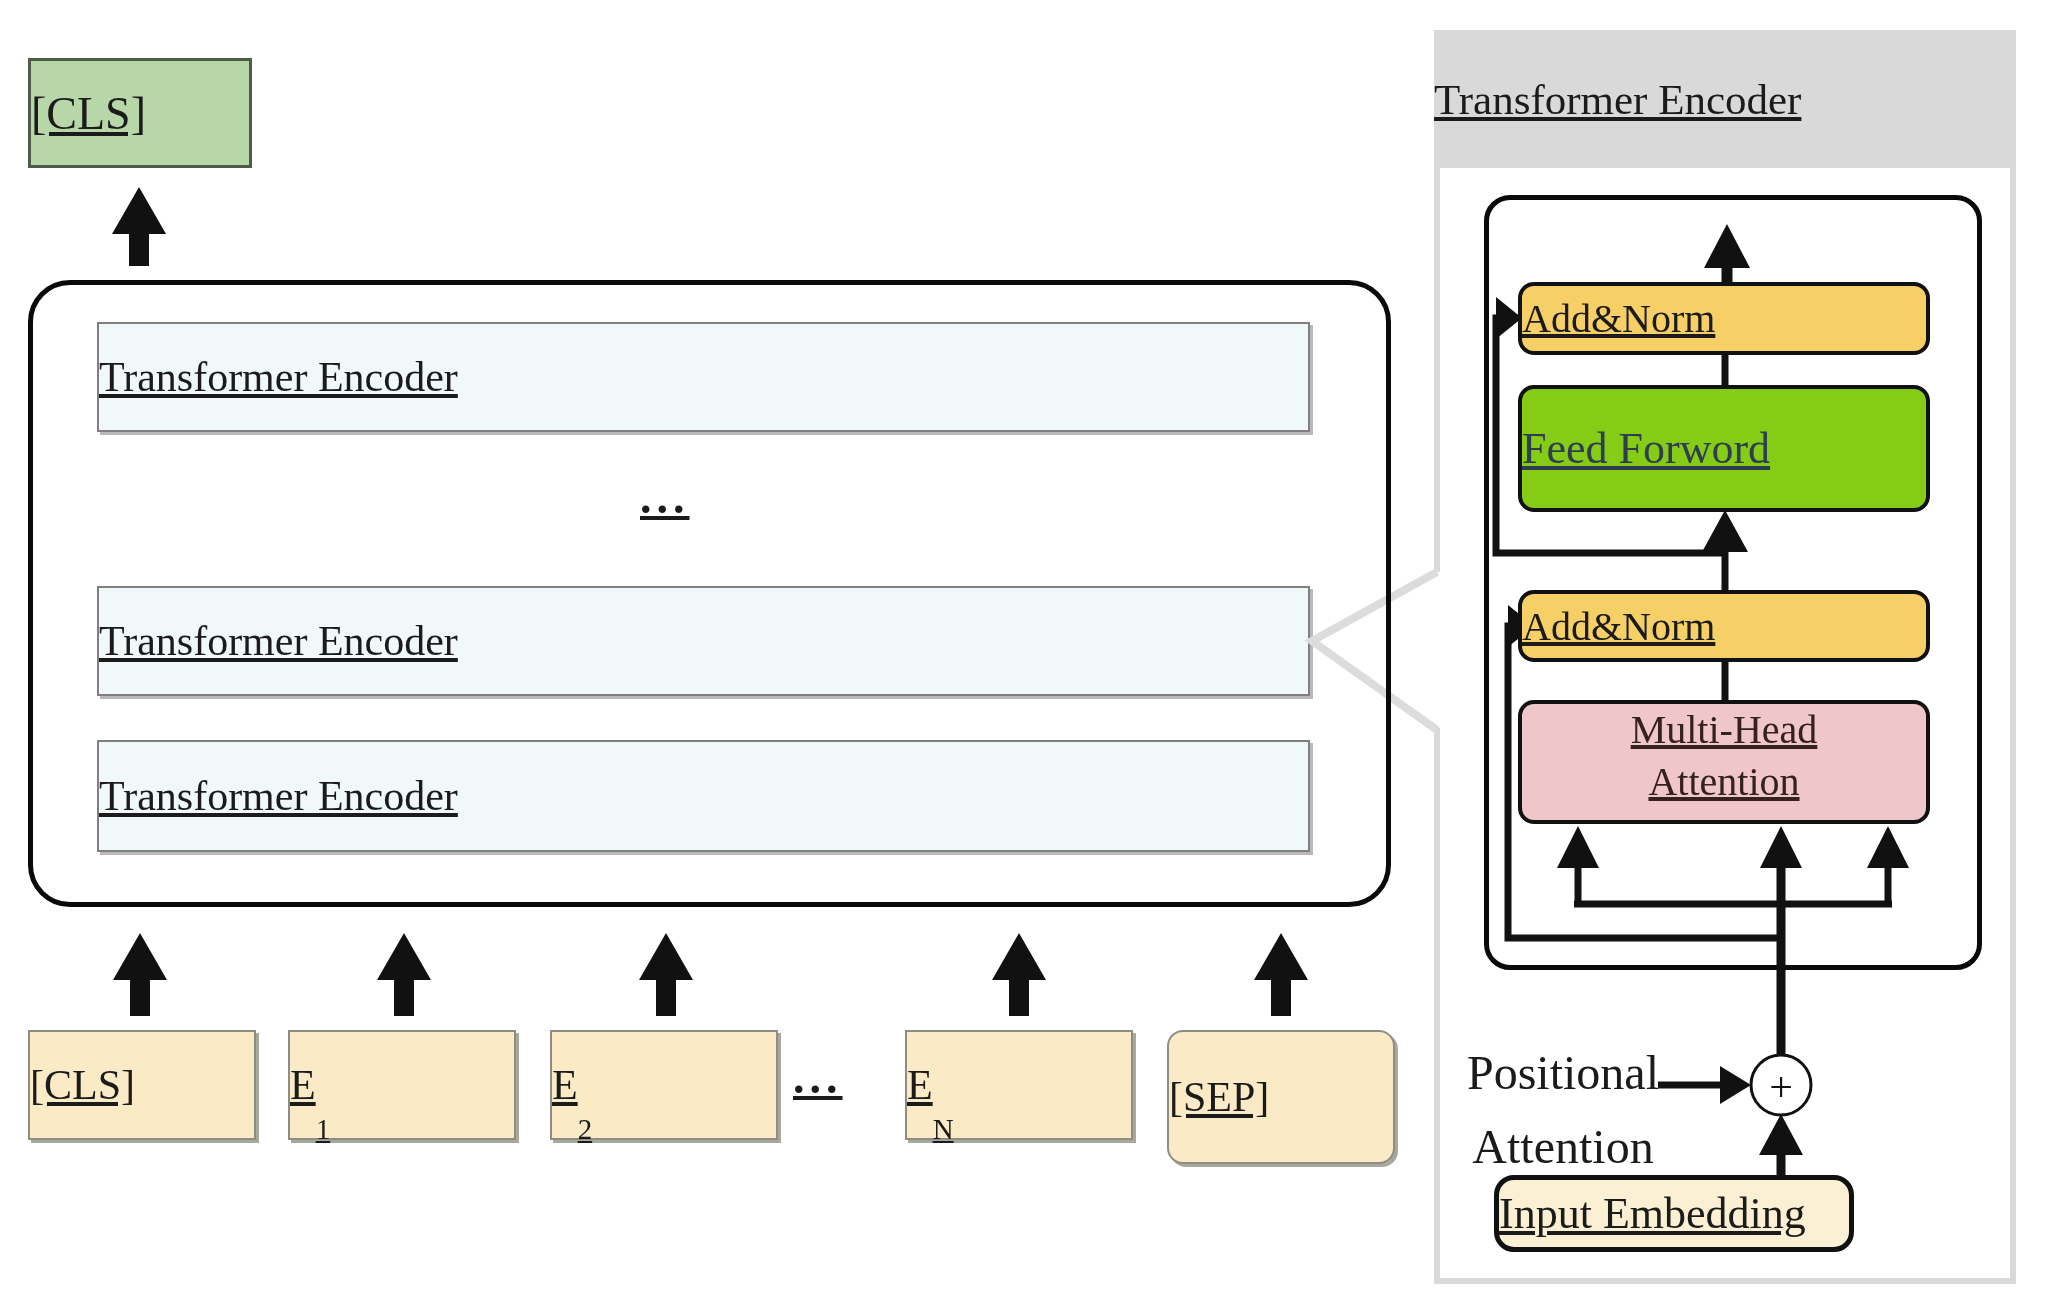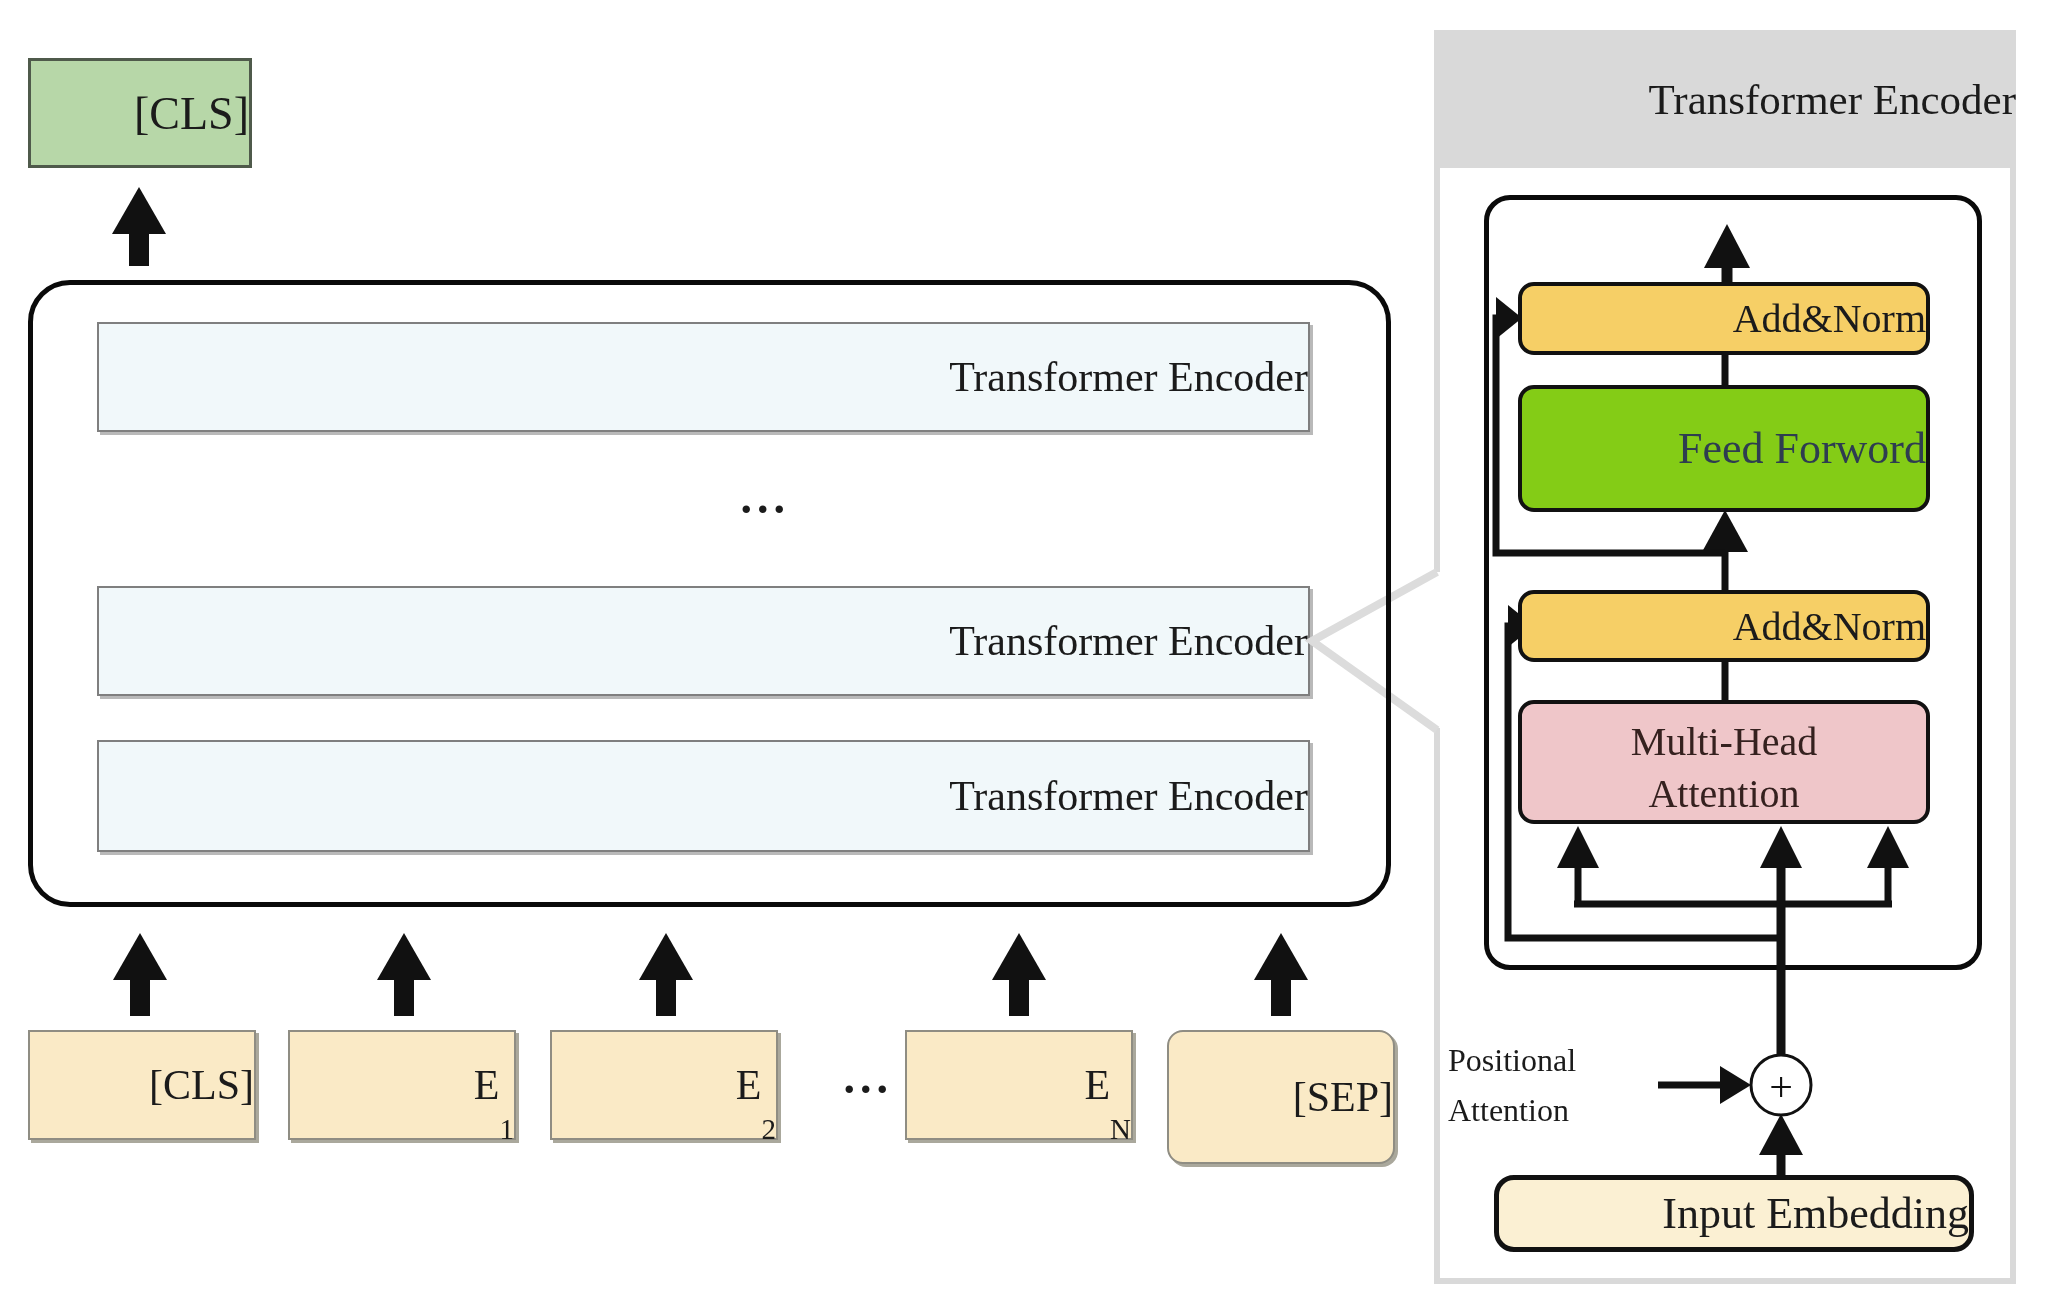--- a/index.html
+++ b/index.html
@@ -3,21 +3,21 @@
 <meta charset="utf-8">
 <style>
   html,body{margin:0;padding:0;background:#ffffff;}
   #canvas{
     position:relative;width:2047px;height:1316px;background:#ffffff;overflow:hidden;
     font-family:"Liberation Serif","DejaVu Serif",serif;color:#1b1b1b;
   }
   .abs{position:absolute;box-sizing:border-box;}
   .box{
     position:absolute;box-sizing:border-box;display:flex;
-    align-items:center;justify-content:flex-end;text-align:center;
+    align-items:center;justify-content:flex-start;text-align:center;text-decoration:underline;
   }
   .enc-row{
     background:#f1f8fa;border:2px solid #7f7f7f;
     box-shadow:3px 3px 0 #b9b9b9;font-size:42px;z-index:3;
   }
   .token{
     background:#faeac6;border:2px solid #8f8d83;
     box-shadow:3px 3px 0 #aaa89c;font-size:42px;z-index:3;
   }
   .sub{font-size:29px;align-self:flex-end;transform:translateY(6px);line-height:1;}
@@ -110,26 +110,26 @@
 
   <div class="box rbox" style="left:1518px;top:590px;width:412px;height:72px;background:#f6cf66;">
     <span>Add&amp;Norm</span>
   </div>
 
   <div class="box rbox" style="left:1518px;top:700px;width:412px;height:124px;background:#efc6c9;color:#35211f;flex-direction:column;line-height:1.3;">
     <span>Multi-Head</span>
     <span>Attention</span>
   </div>
 
-  <div class="abs" style="left:1448px;top:1036px;width:230px;font-size:32px;line-height:1.55;z-index:5;">
+  <div class="abs" style="left:1448px;top:1036px;width:230px;font-size:48px;line-height:1.55;z-index:5;text-align:center;">
     <div>Positional</div>
     <div>Attention</div>
   </div>
 
-  <div class="box rbox" style="left:1494px;top:1175px;width:480px;height:77px;background:#fbf0d3;border-width:5px;border-radius:20px;font-size:44px;">
+  <div class="box rbox" style="left:1494px;top:1175px;width:360px;height:77px;background:#fbf0d3;border-width:5px;border-radius:20px;font-size:44px;">
     <span>Input Embedding</span>
   </div>
 
   <svg class="layer" width="2047" height="1316" viewBox="0 0 2047 1316">
 
     <polyline points="1437,572 1312,641 1437,730" fill="none" stroke="#dcdcdc" stroke-width="8"></polyline>
 
     <line x1="1727" y1="284" x2="1727" y2="262" stroke="#111" stroke-width="11"></line>
     <polygon points="1727,224 1704,268 1750,268" fill="#111"></polygon>
 

